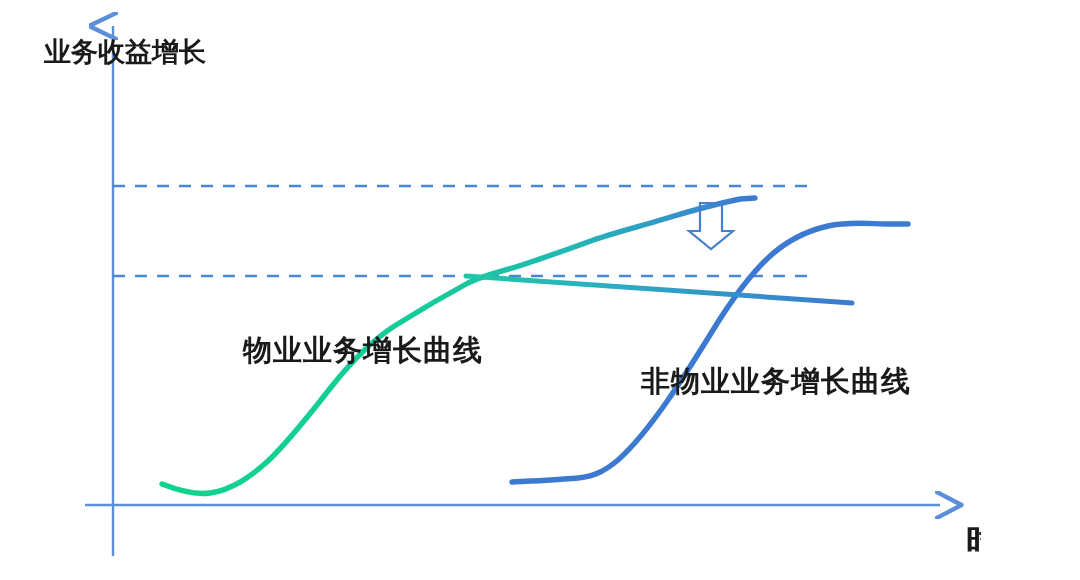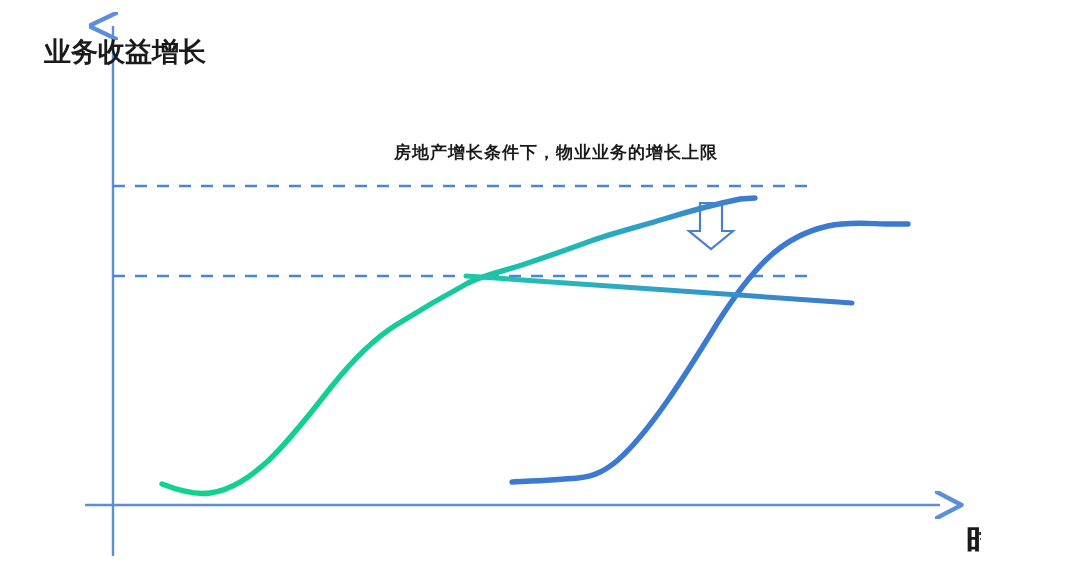--- a/index.html
+++ b/index.html
@@ -134,18 +134,19 @@
     <path d="M 466 276 L 852 303" fill="none" stroke="url(#gradFall)" stroke-width="5" stroke-linecap="round"></path>
 
     <path d="M 700 203 L 722 203 L 722 231 L 733 231
              L 711 249 L 689 231 L 700 231 Z" fill="none" stroke="#4A7FD0" stroke-width="2.2" stroke-linejoin="miter"></path>
   </svg>
 
   <div class="lbl" id="ylabel">业务收益增长</div>
 
   <div class="lbl" id="xlabel">时间</div>
 
-  <div class="lbl" id="ann-upper">房地产增长条件下，物业业务的增长上限</div>
 
 
+  <div class="lbl" id="label-green">物业业务增长曲线</div>
 
+  <div class="lbl" id="label-blue">非物业业务增长曲线</div>
 
 </div>
 
 </body></html>

